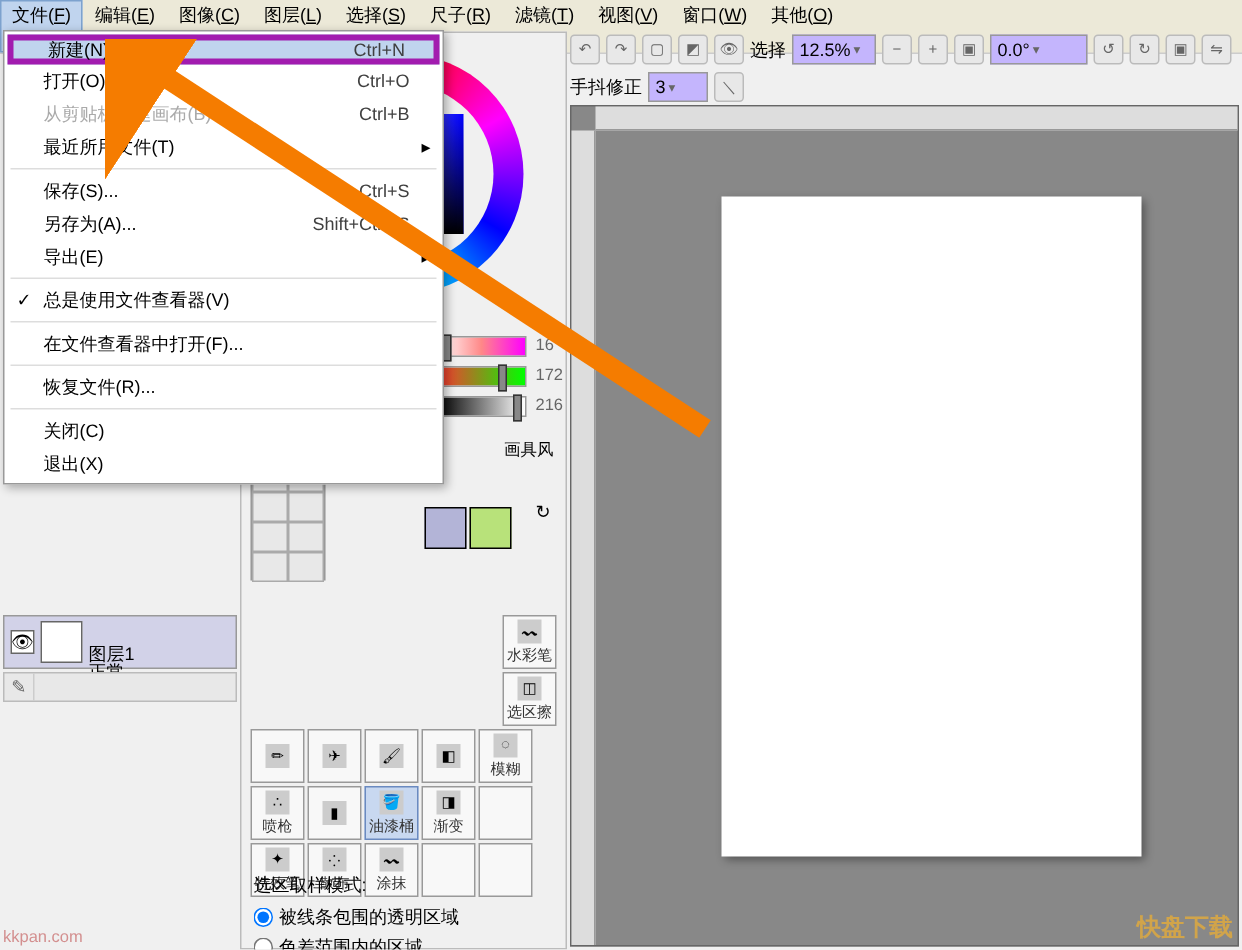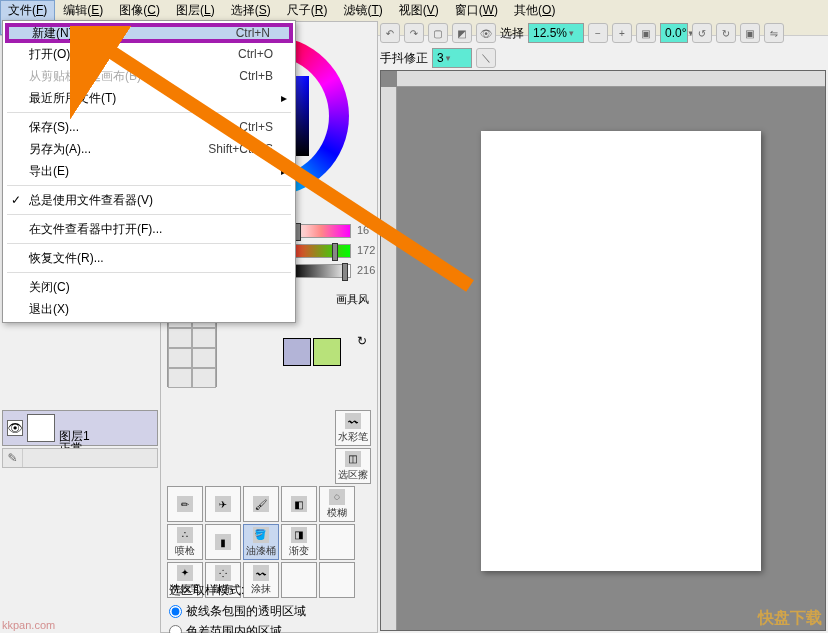--- a/index.html
+++ b/index.html
@@ -22,21 +22,21 @@
   .dropdown .item .lbl { flex: 1; }
   .dropdown .item .sc { color: #404040; }
   .dropdown .item.disabled { color: #aaa; }
   .dropdown .item .arrow { position: absolute; right: 6px; }
   .dropdown .item .check { position: absolute; left: 6px; }
   .dropdown .sep { height: 1px; background: #ddd; margin: 3px 2px; }
 
   
   .toolrow1 { position: absolute; top: 21px; left: 380px; right: 2px; height: 24px; display: flex; align-items: center; gap: 4px; }
   .tbn { width: 20px; height: 20px; background: #e8e8e8; border: 1px solid #bbb; border-radius: 3px; display:flex; align-items:center; justify-content:center; font-size:10px; color:#666; }
-  .tfield { height: 20px; background: #5eead4; border: 1px solid #999; padding: 0 4px; display:flex; align-items:center; gap:2px; }
+  .tfield { height: 20px; background: #c4b5fd; border: 1px solid #999; padding: 0 4px; display:flex; align-items:center; gap:2px; }
   .tfield .drop { font-size: 9px; color: #666; }
   .toolrow2 { position: absolute; top: 46px; left: 380px; right: 2px; height: 24px; display: flex; align-items: center; gap: 4px; }
 
   
   .left-col { position: absolute; top: 410px; left: 2px; width: 156px; }
   .layer-row { height: 36px; background: #d2d2e8; border: 1px solid #999; display: flex; align-items: center; gap: 4px; padding: 0 4px; }
   .eye { width: 16px; height: 16px; border: 1px solid #666; background: #fff; display:flex; align-items:center; justify-content:center; }
   .thumb { width: 28px; height: 28px; background: #fff; border: 1px solid #666; }
   .layer-txt { font-size: 11px; line-height: 12px; margin-top: 40px; }
   .layer-icons { position: absolute; top: 448px; left: 2px; width: 156px; height: 20px; background: #e8e8e8; border: 1px solid #bbb; display:flex; }
@@ -160,21 +160,21 @@
   <div class="tbn">◩</div>
   <div class="tbn">👁</div>
   <span>选择</span>
   <div class="tfield" style="width:56px;">
     <span>12.5%</span>
       <span class="drop">▾</span>
   </div>
   <div class="tbn">−</div>
   <div class="tbn">+</div>
   <div class="tbn">▣</div>
-  <div class="tfield" style="width:28px;">
+  <div class="tfield" style="width:65px;">
     <span>0.0°</span>
       <span class="drop">▾</span>
   </div>
   <div class="tbn">↺</div>
   <div class="tbn">↻</div>
   <div class="tbn">▣</div>
   <div class="tbn">⇋</div>
 </div>
 <div class="toolrow2">
   <span>手抖修正</span>

